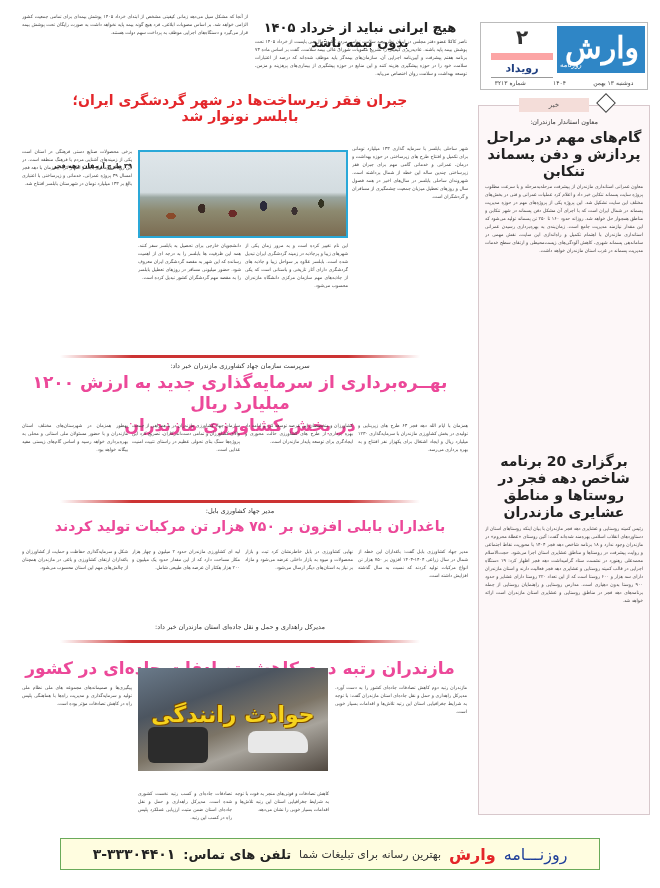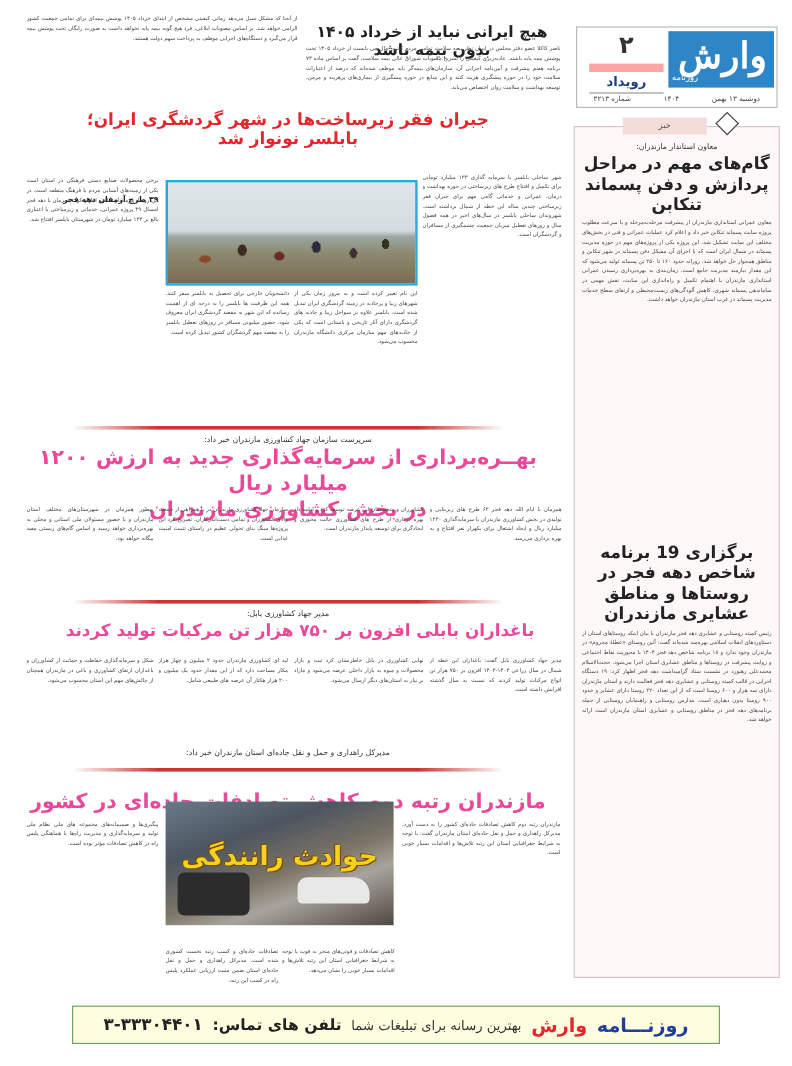--- a/index.html
+++ b/index.html
@@ -41,21 +41,21 @@
      radial-gradient(ellipse 8px 5px at 15% 80%, #8a4a2a 60%, transparent 62%),
      radial-gradient(ellipse 5px 7px at 88% 30%, #332 60%, transparent 62%); }
 
   .photo-crash { left: 138px; top: 668px; width: 190px; height: 103px; overflow: hidden;
     background: linear-gradient(160deg, #6a7a8a 0%, #4c5560 30%, #7c7466 55%, #a8a49c 70%, #504840 100%); }
   .photo-crash .car { position: absolute; right: 20px; bottom: 18px; width: 60px; height: 22px; background: #e8e8e8; border-radius: 8px 14px 4px 4px; }
   .photo-crash .wreck { position: absolute; left: 10px; bottom: 8px; width: 60px; height: 36px; background: #2c2c2c; border-radius: 6px; }
   .photo-caption { position: absolute; left: 0; right: 0; top: 34px; text-align: center; font-size: 22px; font-weight: bold; color: #f6d21c; text-shadow: 1px 1px 0 #7a4a00, -1px -1px 0 #7a4a00; }
 
   .ad-box { left: 60px; top: 838px; width: 540px; height: 32px; border: 1.5px solid #6aaa5a; background: #fffde0; display: flex; align-items: center; justify-content: center; gap: 8px; font-size: 13px; }
-  .ad-brand1 { color: #1f3f99; font-weight: bold; font-size: 16px; }
+  .ad-brand1 { color: #1f3f99; font-weight: normal; font-size: 16px; }
   .ad-brand2 { color: #e4262a; font-weight: bold; font-size: 16px; }
   .ad-text { color: #333; font-size: 11px; }
   .ad-phone-label { color: #222; font-weight: bold; font-size: 13px; }
   .ad-phone { color: #222; font-weight: bold; font-size: 14px; direction: ltr; }
 </style>
 </head>
 <body>
 
 <div class="abs masthead">
   <div class="logo-box">
@@ -124,21 +124,21 @@
 <div class="abs body-text" style="left:138px; top:790px; width:94px; height:34px;">تصادفات جاده‌ای و کسب رتبه نخست کشوری شده است. مدیرکل راهداری و حمل و نقل جاده‌ای استان ضمن مثبت ارزیابی عملکرد پلیس راه در کسب این رتبه.</div>
 <div class="abs body-text" style="left:22px; top:684px; width:110px; height:140px;">پیگیری‌ها و صمیمانه‌های مجموعه های ملی نظام ملی تولید و سرمایه‌گذاری و مدیریت راه‌ها با هماهنگی پلیس راه در کاهش تصادفات مؤثر بوده است.</div>
 
 <div class="abs right-box">
   <div class="news-tab">خبر</div>
   <div class="diamond"></div>
   <div style="position:absolute; top:12px; left:6px; right:6px;">
     <div class="kicker">معاون استاندار مازندران:</div>
     <div class="rb-head" style="font-size:14px; margin-top:3px;">گام‌های مهم در مراحل پردازش و دفن پسماند تنکابن</div>
     <div class="body-text" style="height:248px; margin-top:4px;">معاون عمرانی استانداری مازندران از پیشرفت مرحله‌به‌مرحله و با سرعت مطلوب پروژه سایت پسماند تنکابن خبر داد و اعلام کرد عملیات عمرانی و فنی در بخش‌های مختلف این سایت تشکیل شد. این پروژه یکی از پروژه‌های مهم در حوزه مدیریت پسماند در شمال ایران است که با اجرای آن مشکل دفن پسماند در شهر تنکابن و مناطق همجوار حل خواهد شد. روزانه حدود ۱۶۰ تا ۲۵۰ تن پسماند تولید می‌شود که این مقدار نیازمند مدیریت جامع است. زمان‌بندی به بهره‌برداری رسیدن عمرانی استانداری مازندران با اهتمام تکمیل و راه‌اندازی این سایت، نقش مهمی در ساماندهی پسماند شهری، کاهش آلودگی‌های زیست‌محیطی و ارتقای سطح خدمات مدیریت پسماند در غرب استان مازندران خواهد داشت.</div>
-    <div class="rb-head" style="font-size:14px; margin-top:22px;">برگزاری 19 برنامه شاخص دهه فجر در روستاها و مناطق عشایری مازندران</div>
+    <div class="rb-head" style="font-size:14px; margin-top:22px;">برگزاری 20 برنامه شاخص دهه فجر در روستاها و مناطق عشایری مازندران</div>
     <div class="body-text" style="height:300px; margin-top:4px;">رئیس کمیته روستایی و عشایری دهه فجر مازندران با بیان اینکه روستاهای استان از دستاوردهای انقلاب اسلامی بهره‌مند شده‌اند گفت: آئین روستای «عطلهٔ محروم» در مازندران وجود ندارد و ۱۸ برنامه شاخص دهه فجر ۱۴۰۴ با محوریت نقاط اجتماعی و روایت پیشرفت در روستاها و مناطق عشایری استان اجرا می‌شود. حجت‌الاسلام محمدعلی رهنورد در نشست ستاد گرامیداشت دهه فجر اظهار کرد: ۱۹ دستگاه اجرایی در قالب کمیته روستایی و عشایری دهه فجر فعالیت دارند و استان مازندران دارای سه هزار و ۶۰۰ روستا است که از این تعداد ۲۲۰ روستا دارای عشایر و حدود ۹۰۰ روستا بدون دهیاری است. مدارس روستایی و راهنمایان روستایی از جمله برنامه‌های دهه فجر در مناطق روستایی و عشایری استان مازندران است ارائه خواهد شد.</div>
   </div>
 </div>
 
 <div class="abs ad-box">
   <span class="ad-brand1">روزنـــامه</span>
   <span class="ad-brand2">وارش</span>
   <span class="ad-text">بهترین رسانه برای تبلیغات شما</span>
   <span class="ad-phone-label">تلفن های تماس:</span>
   <span class="ad-phone">۳-۳۳۳۰۴۴۰۱</span>

